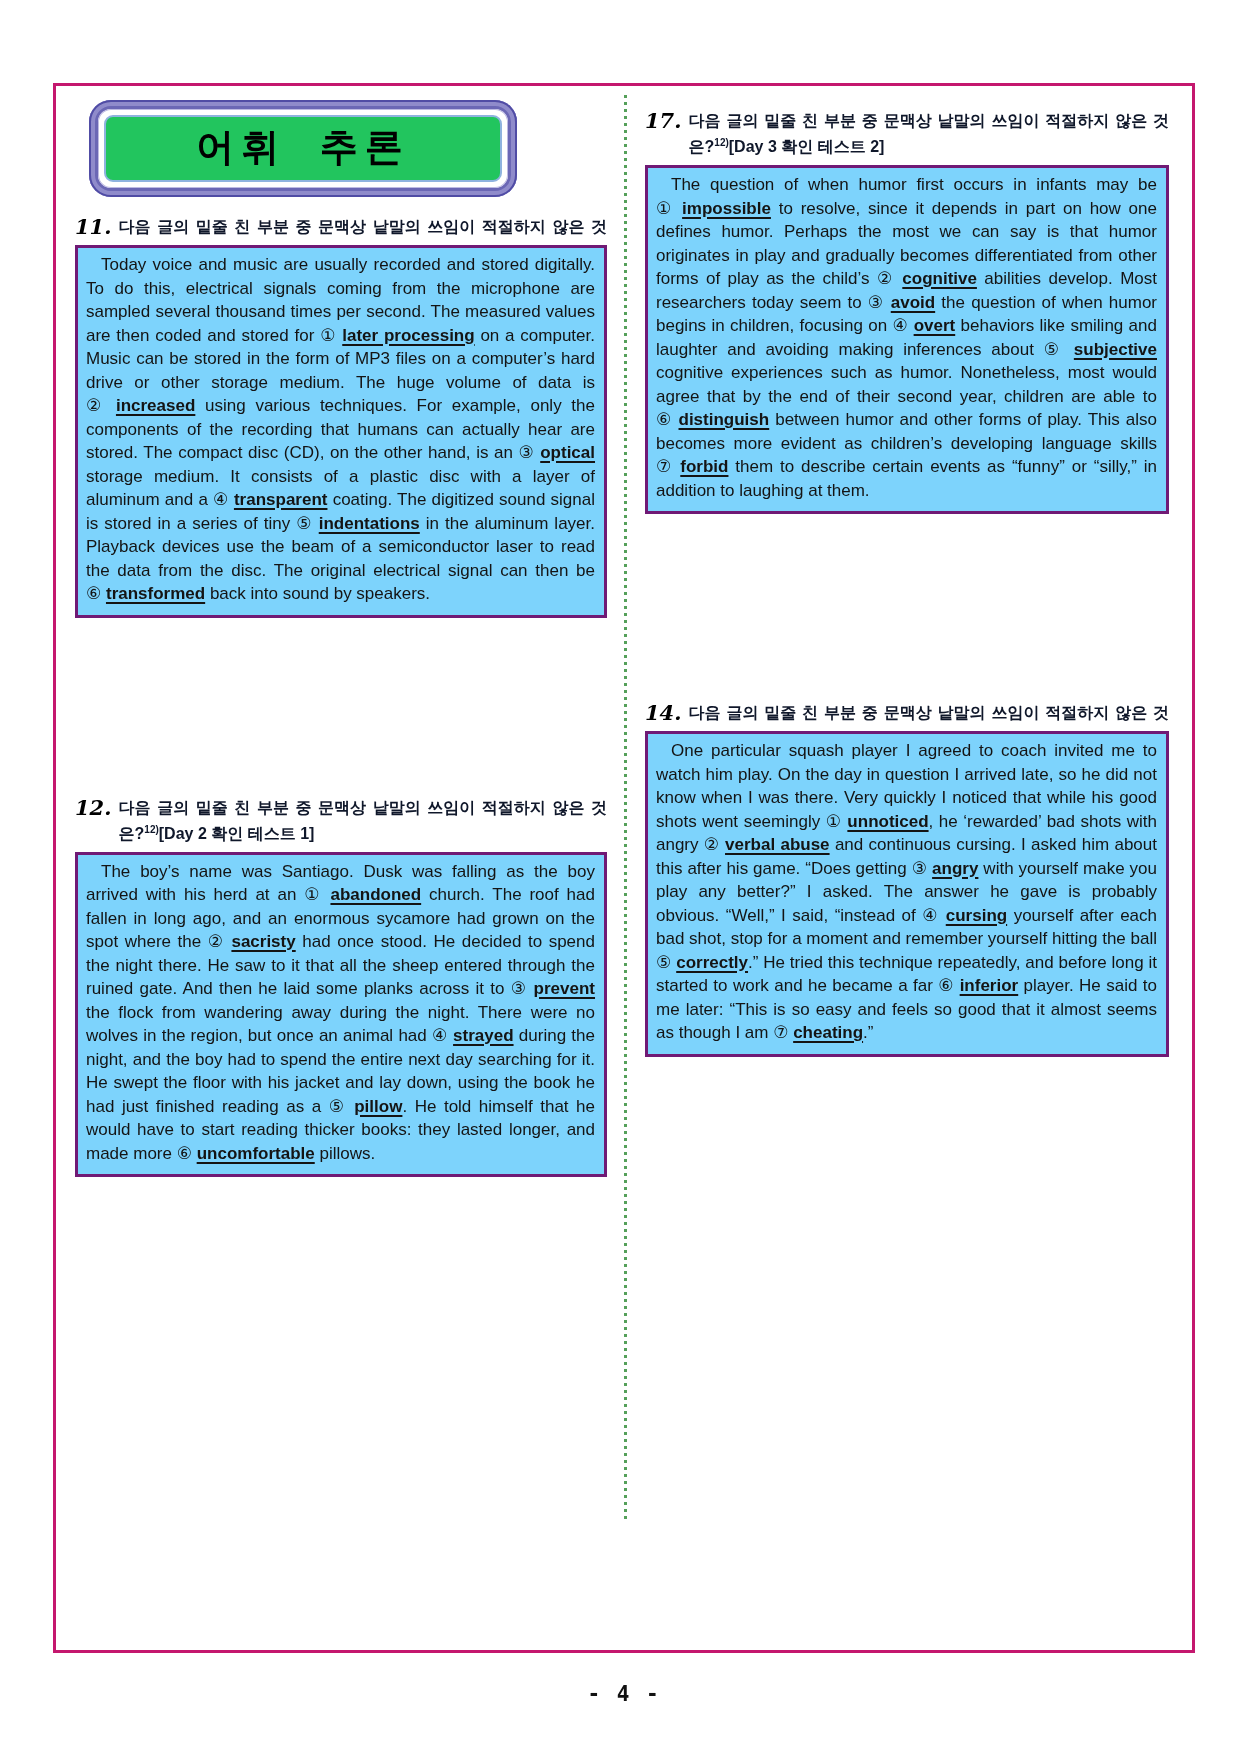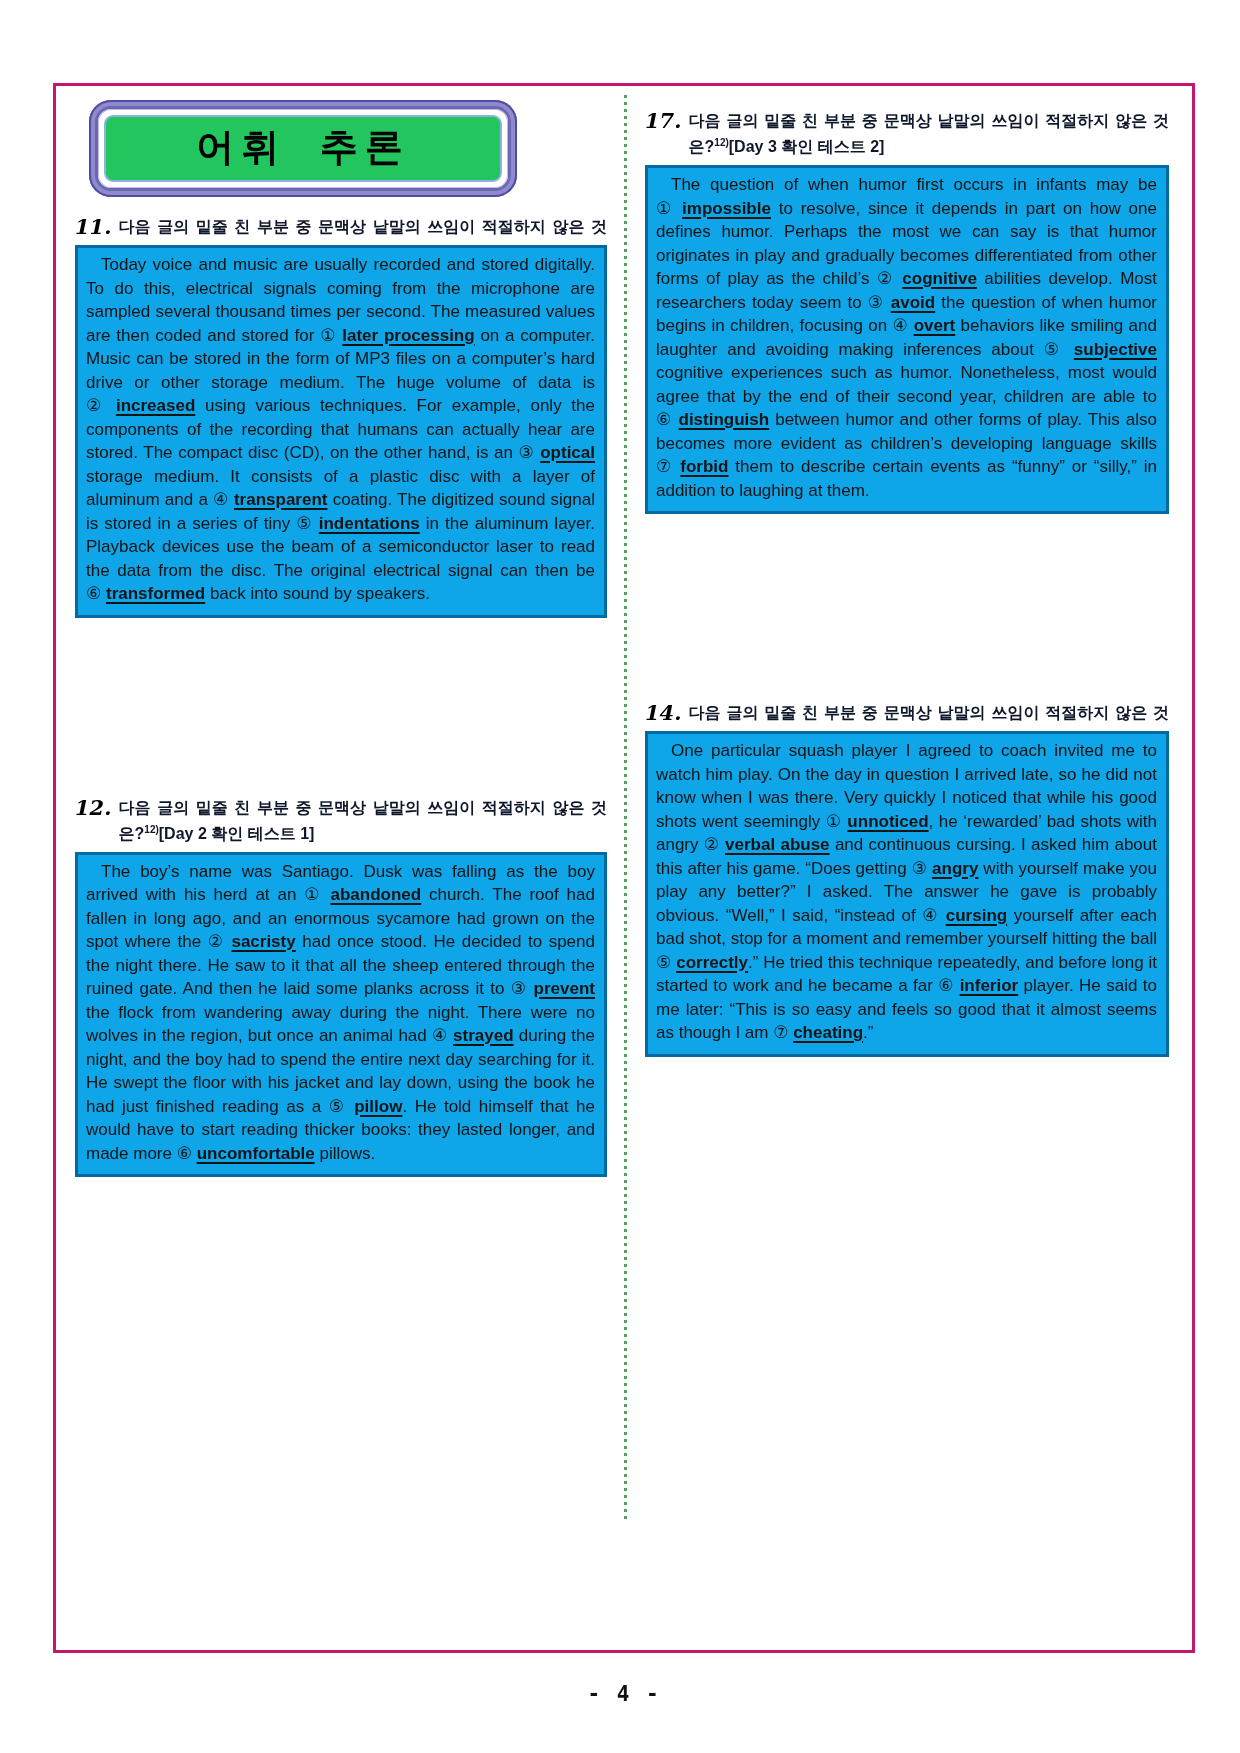--- a/index.html
+++ b/index.html
@@ -63,23 +63,23 @@
     font-style: italic; font-weight: bold;
     font-size: 21px; line-height: 25px; color: #000;
   }
   .q-prompt { flex: 1; font-weight: bold; font-size: 16px; line-height: 26px; color: #0f172a; }
   .q-prompt .p1 { text-align: justify; text-align-last: justify; }
   .q-prompt .p2 { text-align: left; }
   .q-prompt sup { font-size: 10px; font-weight: bold; vertical-align: super; line-height: 0; }
 
   
   .passage-box {
-    border: 3px solid #0369a1;
+    border: 3px solid #701a75;
     padding: 5px 9px 9px 8px;
-    background: #0ea5e9;
+    background: #7dd3fc;
   }
   .passage {
     font-size: 17px; line-height: 23.5px;
     text-align: justify;
     text-indent: 15px;
     color: #141414;
   }
   .passage .em {
     font-weight: bold;
     text-decoration: underline;

